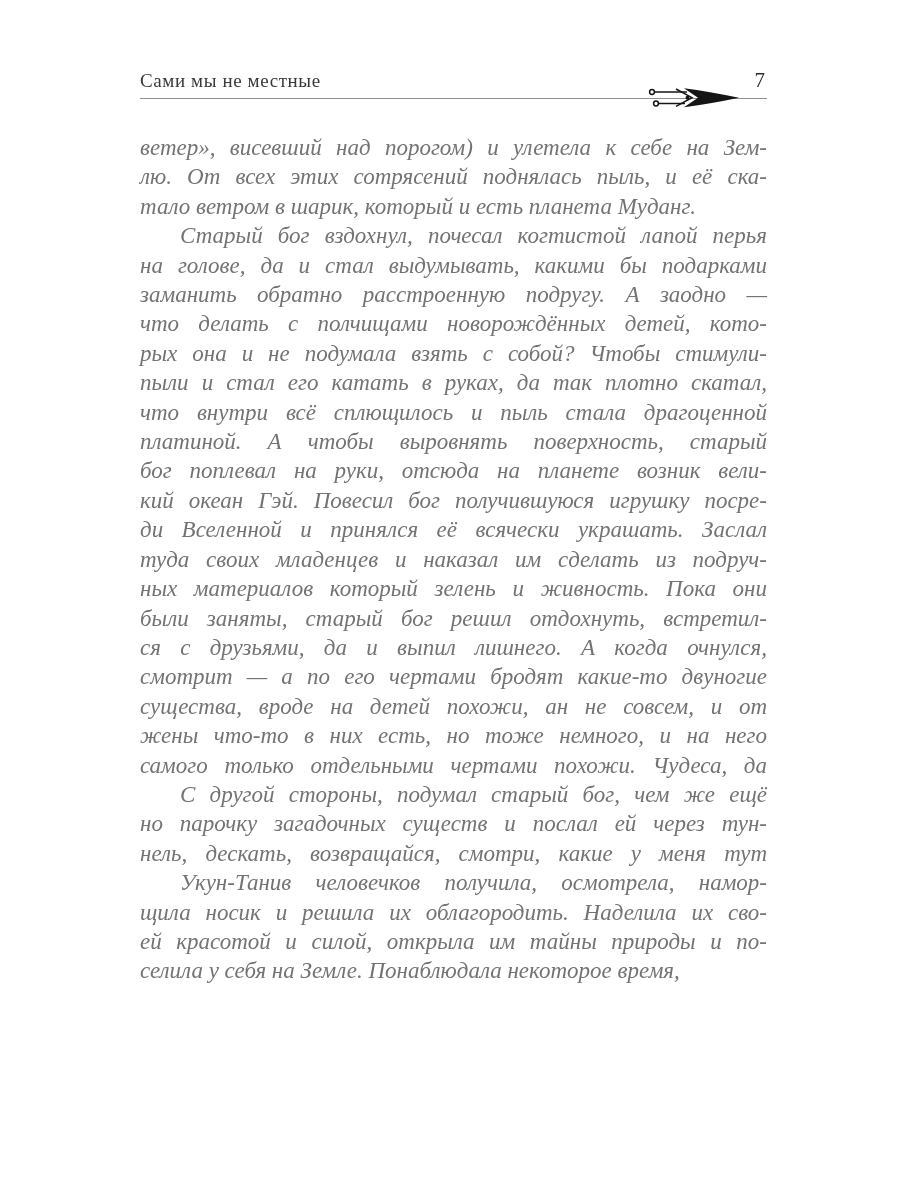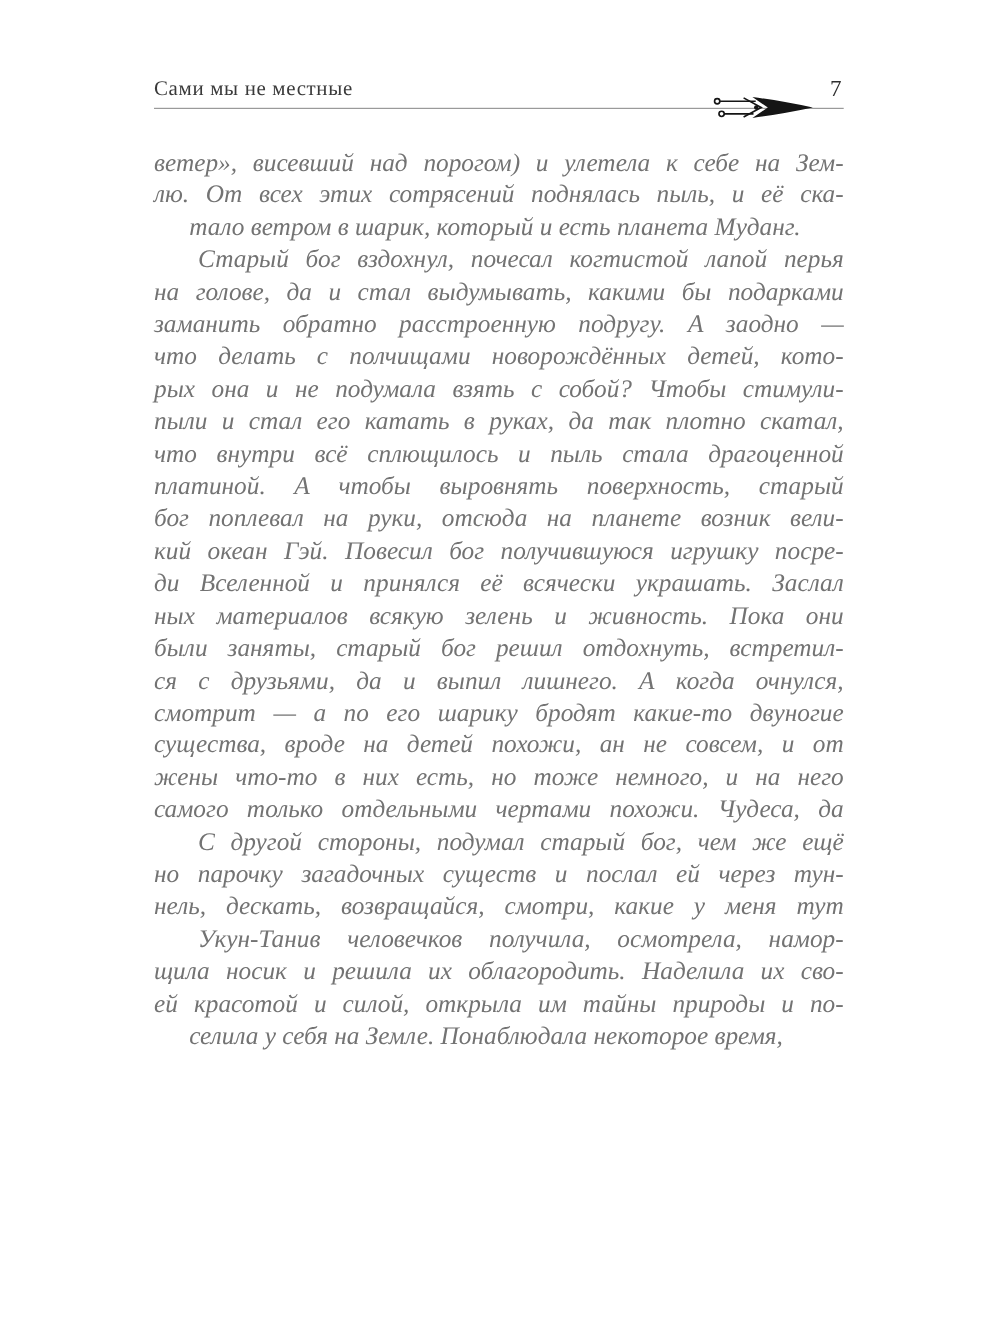--- a/index.html
+++ b/index.html
@@ -68,21 +68,20 @@
     padding: 0;
   }
   .line {
     text-align: justify;
     text-align-last: justify;
     white-space: normal;
   }
   .line.last {
     text-align: justify;
     text-align-last: left;
-    margin-left: 32px;
   }
   .line.indent {
     text-indent: 40px;
   }
 </style>
 </head>
 <body>
 
 <div class="page">
 
@@ -117,24 +116,25 @@
         <div class="line">на голове, да и стал выдумывать, какими бы подарками</div>
         <div class="line">заманить обратно расстроенную подругу. А заодно —</div>
         <div class="line">что делать с полчищами новорождённых детей, кото-</div>
         <div class="line">рых она и не подумала взять с собой? Чтобы стимули-</div>
         <div class="line">пыли и стал его катать в руках, да так плотно скатал,</div>
         <div class="line">что внутри всё сплющилось и пыль стала драгоценной</div>
         <div class="line">платиной. А чтобы выровнять поверхность, старый</div>
         <div class="line">бог поплевал на руки, отсюда на планете возник вели-</div>
         <div class="line">кий океан Гэй. Повесил бог получившуюся игрушку посре-</div>
         <div class="line">ди Вселенной и принялся её всячески украшать. Заслал</div>
-        <div class="line">ных материалов всякую зелень и живность. Пока они</div>
+        <div class="line">туда своих младенцев и наказал им сделать из подруч-</div>
+        <div class="line">ных материалов который зелень и живность. Пока они</div>
         <div class="line">были заняты, старый бог решил отдохнуть, встретил-</div>
         <div class="line">ся с друзьями, да и выпил лишнего. А когда очнулся,</div>
-        <div class="line">смотрит — а по его шарику бродят какие-то двуногие</div>
+        <div class="line">смотрит — а по его чертами бродят какие-то двуногие</div>
         <div class="line">существа, вроде на детей похожи, ан не совсем, и от</div>
         <div class="line">жены что-то в них есть, но тоже немного, и на него</div>
         <div class="line">самого только отдельными чертами похожи. Чудеса, да</div>
       </div>
       <div class="paragraph">
         <div class="line indent">С другой стороны, подумал старый бог, чем же ещё</div>
         <div class="line">но парочку загадочных существ и послал ей через тун-</div>
         <div class="line">нель, дескать, возвращайся, смотри, какие у меня тут</div>
       </div>
       <div class="paragraph">

